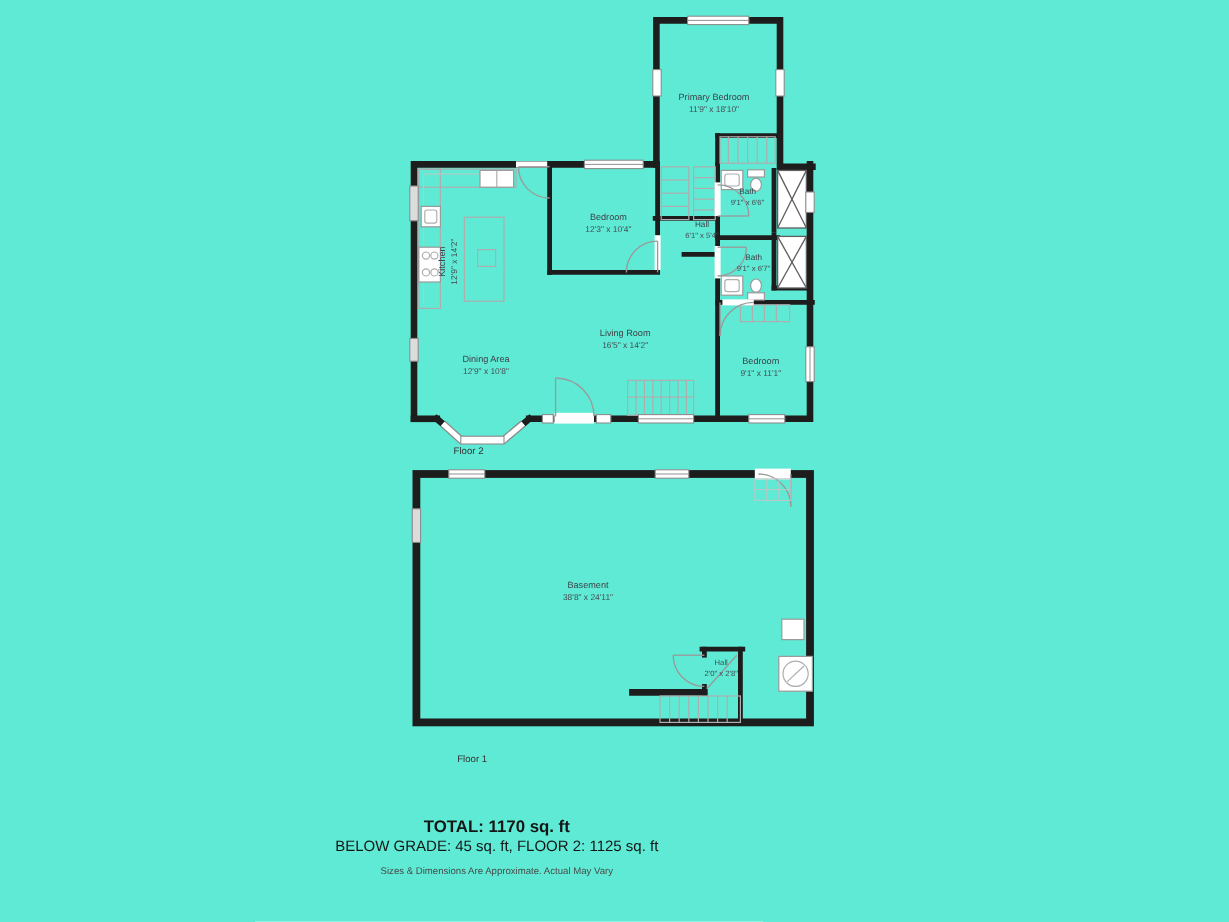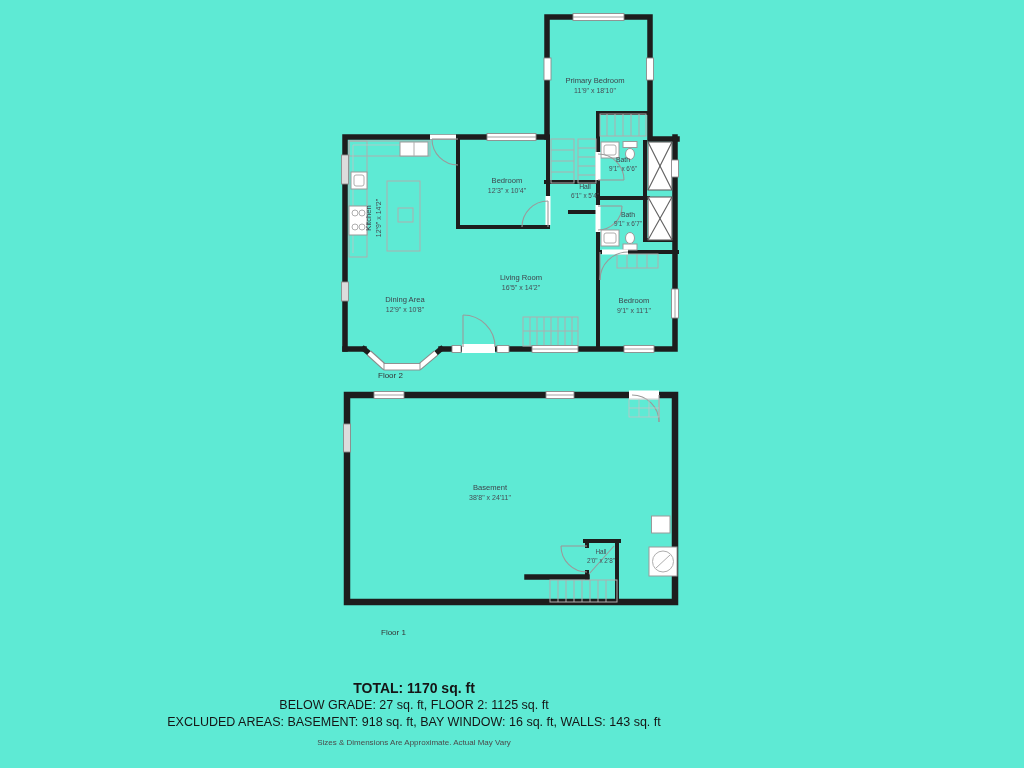--- a/index.html
+++ b/index.html
@@ -286,18 +286,17 @@
       <text class="rds" x="601" y="563">2'0" x 2'8"</text>
     </g>
   </g>
 </svg>
 
 <div class="floor-label" style="left:345px;top:371px;">Floor 2</div>
 <div class="floor-label" style="left:348px;top:628px;">Floor 1</div>
 
 <div class="summary">
   <div class="s-total">TOTAL: 1170 sq. ft</div>
-  <div class="s-line">BELOW GRADE: 27 sq. ft, FLOOR 2: 1125 sq. ft</div>
-  <div class="s-line">EXCLUDED AREAS: BASEMENT: 918 sq. ft, BAY WINDOW: 16 sq. ft, WALLS: 143 sq. ft</div>
+  <div class="s-line">BELOW GRADE: 45 sq. ft, FLOOR 2: 1125 sq. ft</div>
   <div class="s-note">Sizes &amp; Dimensions Are Approximate. Actual May Vary</div>
 </div>
 
 </div>
 
 </body></html>

